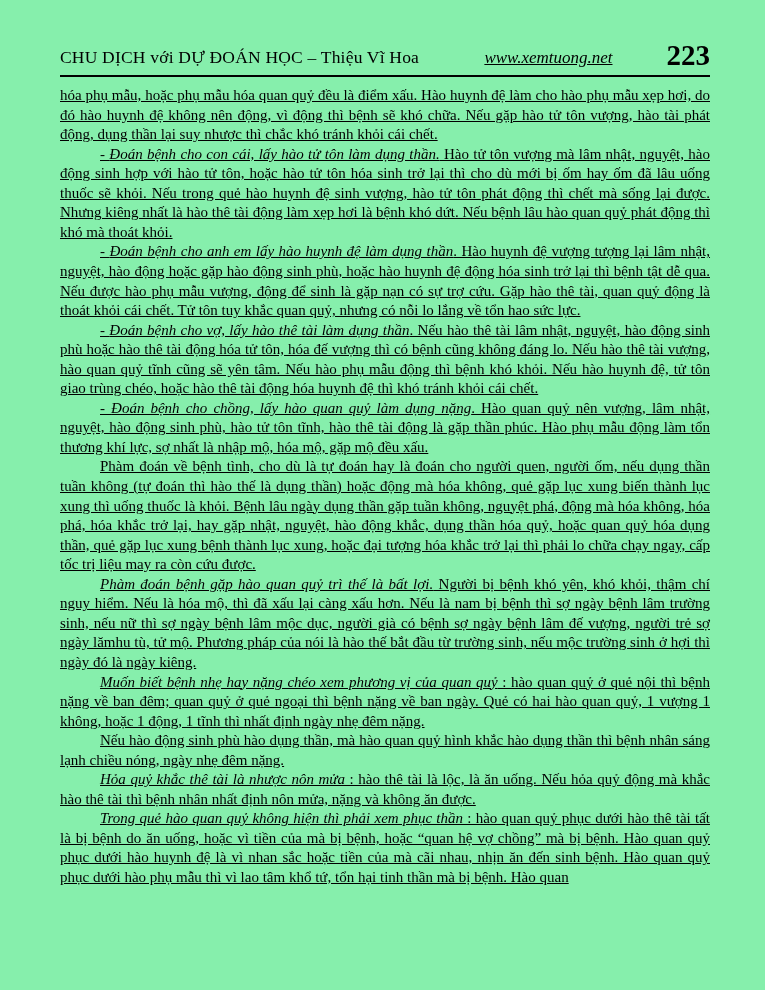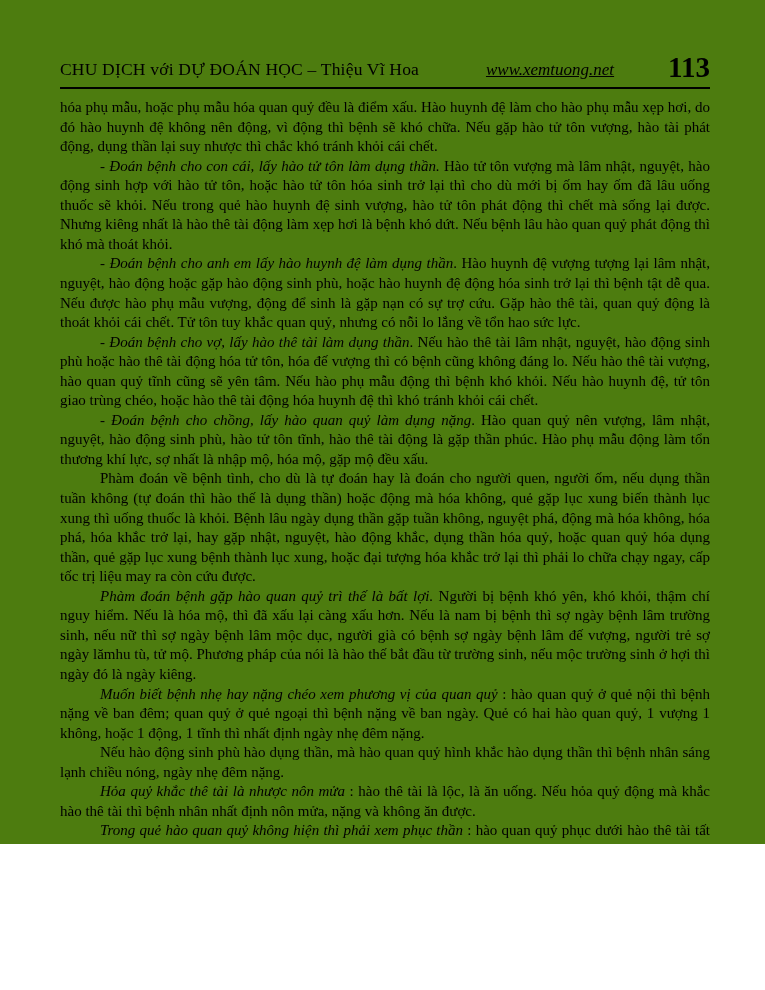--- a/index.html
+++ b/index.html
@@ -4,25 +4,25 @@
 <style>
   html, body {
     margin: 0;
     padding: 0;
     background: #ffffff;
   }
   .page {
     position: relative;
     box-sizing: border-box;
     width: 765px;
-    height: 844px;
-    background: #4d7c0f;
+    height: 990px;
+    background: #86efac;
     color: #000000;
     font-family: "Liberation Serif", serif;
-    padding: 54px 55px 0 60px;
+    padding: 42px 55px 0 60px;
     overflow: hidden;
   }
   .header {
     display: flex;
     align-items: flex-end;
   }
   .header-title {
     font-size: 17.5px;
     letter-spacing: 0.2px;
     white-space: nowrap;
@@ -47,37 +47,38 @@
     border: 0;
     border-top: 2.5px solid #000000;
     margin: 7px 0 0 0;
   }
   .body-text {
     margin-top: 9px;
     font-size: 15px;
     line-height: 19.55px;
     text-align: justify;
     text-justify: inter-word;
+    text-decoration: underline;
   }
   .body-text p {
     margin: 0;
     padding: 0;
   }
   .body-text p.indent {
     text-indent: 40px;
   }
 </style>
 </head>
 <body>
 
 <div class="page">
   <div class="header">
     <span class="header-title">CHU DỊCH với DỰ ĐOÁN HỌC – Thiệu Vĩ Hoa</span>
     <span class="header-link">www.xemtuong.net</span>
-    <span class="page-number">113</span>
+    <span class="page-number">223</span>
   </div>
   <hr class="header-rule">
   <div class="body-text">
       <p class=""><span>hóa phụ mẫu, hoặc phụ mẫu hóa quan quỷ đều là điểm xấu. Hào huynh đệ làm cho hào phụ mẫu xẹp hơi, do đó hào huynh đệ không nên động, vì động thì bệnh sẽ khó chữa. Nếu gặp hào tử tôn vượng, hào tài phát động, dụng thần lại suy nhược thì chắc khó tránh khỏi cái chết.</span></p>
       <p class="indent"><span>- </span><i>Đoán bệnh cho con cái, lấy hào tử tôn làm dụng thần.</i><span> Hào tử tôn vượng mà lâm nhật, nguyệt, hào động sinh hợp với hào tử tôn, hoặc hào tử tôn hóa sinh trở lại thì cho dù mới bị ốm hay ốm đã lâu uống thuốc sẽ khỏi. Nếu trong quẻ hào huynh đệ sinh vượng, hào tử tôn phát động thì chết mà sống lại được. Nhưng kiêng nhất là hào thê tài động làm xẹp hơi là bệnh khó dứt. Nếu bệnh lâu hào quan quỷ phát động thì khó mà thoát khỏi.</span></p>
       <p class="indent"><span>- </span><i>Đoán bệnh cho anh em lấy hào huynh đệ làm dụng thần</i><span>. Hào huynh đệ vượng tượng lại lâm nhật, nguyệt, hào động hoặc gặp hào động sinh phù, hoặc hào huynh đệ động hóa sinh trở lại thì bệnh tật dễ qua. Nếu được hào phụ mẫu vượng, động để sinh là gặp nạn có sự trợ cứu. Gặp hào thê tài, quan quỷ động là thoát khỏi cái chết. Tử tôn tuy khắc quan quỷ, nhưng có nỗi lo lắng về tổn hao sức lực.</span></p>
       <p class="indent"><span>- </span><i>Đoán bệnh cho vợ, lấy hào thê tài làm dụng thần</i><span>. Nếu hào thê tài lâm nhật, nguyệt, hào động sinh phù hoặc hào thê tài động hóa tử tôn, hóa đế vượng thì có bệnh cũng không đáng lo. Nếu hào thê tài vượng, hào quan quỷ tĩnh cũng sẽ yên tâm. Nếu hào phụ mẫu động thì bệnh khó khỏi. Nếu hào huynh đệ, tử tôn giao trùng chéo, hoặc hào thê tài động hóa huynh đệ thì khó tránh khỏi cái chết.</span></p>
       <p class="indent"><span>- </span><i>Đoán bệnh cho chồng, lấy hào quan quỷ làm dụng nặng</i><span>. Hào quan quỷ nên vượng, lâm nhật, nguyệt, hào động sinh phù, hào tử tôn tĩnh, hào thê tài động là gặp thần phúc. Hào phụ mẫu động làm tổn thương khí lực, sợ nhất là nhập mộ, hóa mộ, gặp mộ đều xấu.</span></p>
       <p class="indent"><span>Phàm đoán về bệnh tình, cho dù là tự đoán hay là đoán cho người quen, người ốm, nếu dụng thần tuần không (tự đoán thì hào thế là dụng thần) hoặc động mà hóa không, quẻ gặp lục xung biến thành lục xung thì uống thuốc là khỏi. Bệnh lâu ngày dụng thần gặp tuần không, nguyệt phá, động mà hóa không, hóa phá, hóa khắc trở lại, hay gặp nhật, nguyệt, hào động khắc, dụng thần hóa quỷ, hoặc quan quỷ hóa dụng thần, quẻ gặp lục xung bệnh thành lục xung, hoặc đại tượng hóa khắc trở lại thì phải lo chữa chạy ngay, cấp tốc trị liệu may ra còn cứu được.</span></p>
       <p class="indent"><i>Phàm đoán bệnh gặp hào quan quỷ trì thế là bất lợi.</i><span> Người bị bệnh khó yên, khó khỏi, thậm chí nguy hiểm. Nếu là hóa mộ, thì đã xấu lại càng xấu hơn. Nếu là nam bị bệnh thì sợ ngày bệnh lâm trường sinh, nếu nữ thì sợ ngày bệnh lâm mộc dục, người già có bệnh sợ ngày bệnh lâm đế vượng, người trẻ sợ ngày lămhu tù, tử mộ. Phương pháp của nói là hào thế bắt đầu từ trường sinh, nếu mộc trường sinh ở hợi thì ngày đó là ngày kiêng.</span></p>

